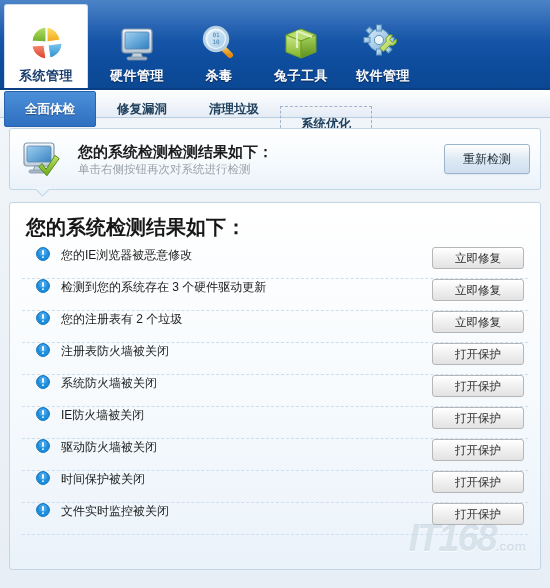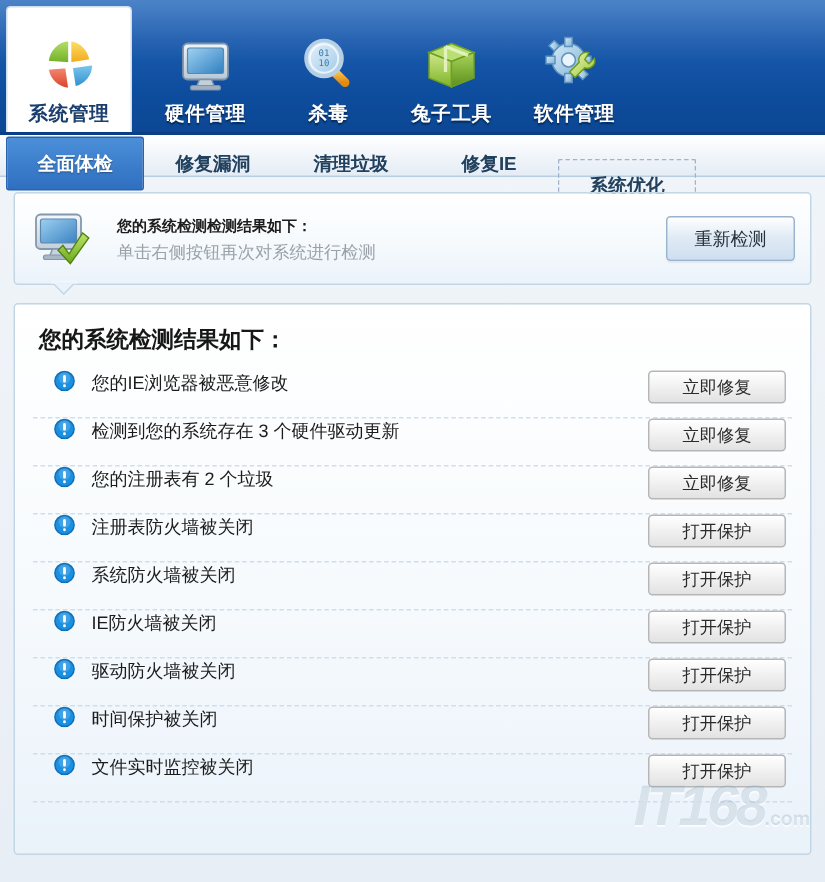--- a/index.html
+++ b/index.html
@@ -78,21 +78,21 @@
     border:1px solid #c3d6e6;border-radius:3px;
     box-shadow:0 1px 0 rgba(255,255,255,.9) inset;
     position:relative;
   }
 
   
   .infopanel{height:62px;display:flex;align-items:center;padding:0 10px;box-sizing:border-box;}
   .infoicon{width:46px;height:42px;flex:0 0 46px;margin-right:12px;}
   .infotexts{flex:1 1 auto;min-width:0;}
   .info-title{
-    font-size:10px;font-weight:bold;color:#1d1d1d;line-height:20px;
+    font-size:15px;font-weight:bold;color:#1d1d1d;line-height:20px;
     margin:0 0 0 0;white-space:nowrap;
   }
   .info-sub{font-size:11.5px;color:#9aa2a9;line-height:15px;white-space:nowrap;}
   .btn{
     display:inline-flex;align-items:center;justify-content:center;
     font-size:12px;color:#24323d;cursor:pointer;white-space:nowrap;
     border-radius:3px;box-sizing:border-box;
   }
   .btn-recheck{
     width:86px;height:30px;flex:0 0 86px;
@@ -109,21 +109,21 @@
     transform-origin:center;
   }
   .notch-shim{
     position:absolute;left:24px;bottom:0;width:18px;height:2px;background:#eff5fa;
   }
 
   
   .spacer{height:12px;}
   .results{padding:14px 12px 8px 12px;box-sizing:border-box;height:368px;}
   .res-title{
-    font-size:15px;font-weight:bold;color:#171717;
+    font-size:20px;font-weight:bold;color:#171717;
     margin:0 0 10px 4px;line-height:20px;
   }
   .rows{display:block;}
   .row{
     display:flex;height:32px;
     border-bottom:1px dashed #cddeee;padding:0 4px 0 14px;box-sizing:border-box;
   }
   .row:last-child{border-bottom:1px dashed #cddeee;}
   .warnicon{width:14px;height:14px;flex:0 0 14px;margin-right:11px;}
   .row-text{
@@ -133,21 +133,21 @@
   .btn-action{
     width:92px;height:22px;flex:0 0 92px;
     background:linear-gradient(180deg,#ffffff,#f2f2f2 45%,#e2e2e2);
     border:1px solid #b6b6b6;
     box-shadow:0 1px 0 rgba(255,255,255,.85) inset;
     font-size:11.5px;color:#2a2a2a;
   }
 
   
   .watermark{
-    position:absolute;right:0;bottom:12px;
+    position:absolute;right:14px;bottom:12px;
     font-size:38px;font-weight:bold;font-style:italic;
     color:rgba(140,165,190,.30);letter-spacing:-2px;
     line-height:1;user-select:none;pointer-events:none;
     text-shadow:0 1px 0 rgba(255,255,255,.7);
   }
   .watermark .dot{font-size:13px;font-style:normal;letter-spacing:0;vertical-align:baseline;}
 </style>
 </head>
 <body>
 
@@ -276,23 +276,20 @@
   <div class="subtabs">
     <div class="subtab active">
       <span>全面体检</span>
     </div>
     <div class="subtab">
       <span>修复漏洞</span>
     </div>
     <div class="subtab">
       <span>清理垃圾</span>
     </div>
-    <div class="subtab">
-      <span>修复IE</span>
-    </div>
     <div class="subtab dashed">
       <span>系统优化</span>
     </div>
   </div>
 
   <div class="wrap">
 
     <div class="panel infopanel">
       <svg class="infoicon" viewBox="0 0 46 42">
         <defs>

